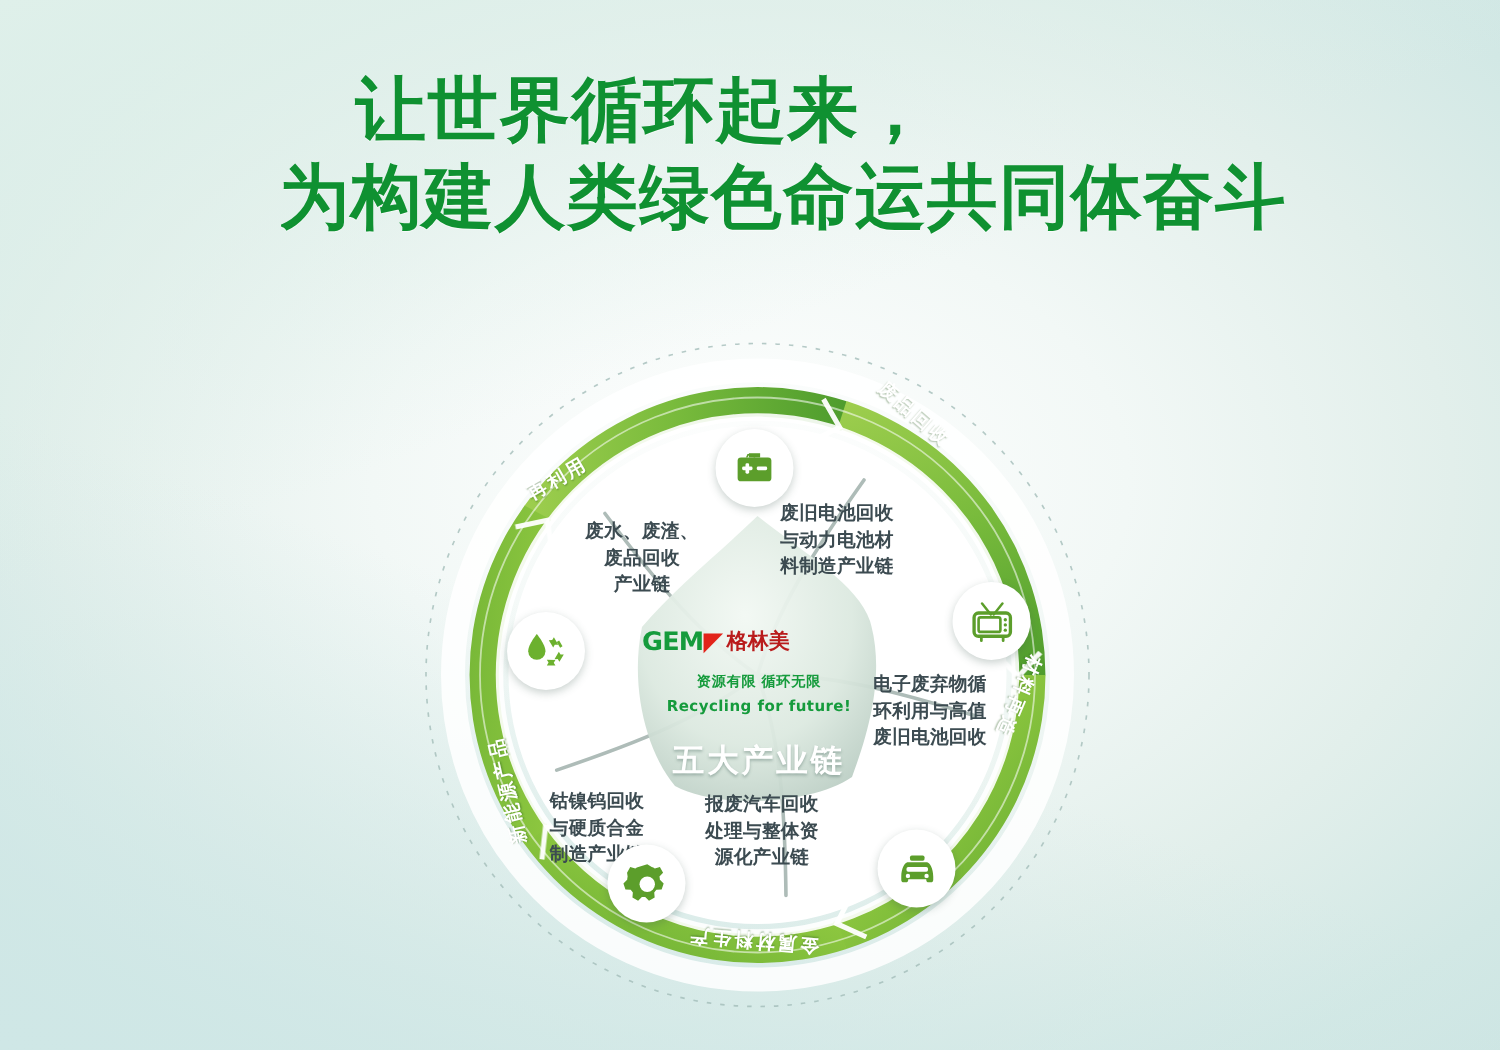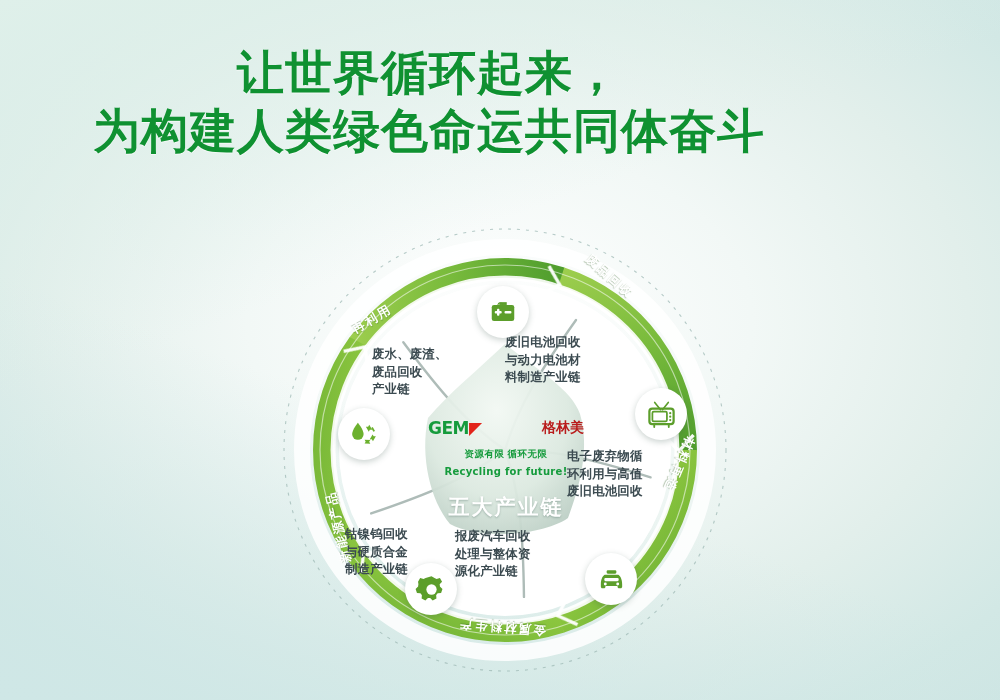--- a/index.html
+++ b/index.html
@@ -21,51 +21,51 @@
   .title{
     position:absolute;top:44px;left:0;width:858px;
     text-align:center;
     color:#0f9131;
     font-weight:bold;
     font-size:47px;
     line-height:1.24;
     letter-spacing:1px;
     text-shadow:0 1px 0 rgba(255,255,255,.6);
   }
-  .title .l2{display:block;font-size:47px;}
+  .title .l2{display:block;font-size:47px;text-align:right;}
 
   
   .stage{position:absolute;left:280px;top:218px;width:450px;height:465px;}
   .stage svg{position:absolute;left:0;top:0;overflow:visible;}
 
   .seg-label{
     position:absolute;
     color:#3c4b51;
     font-size:12.4px;
     line-height:1.42;
-    text-align:left;
+    text-align:center;
     font-weight:bold;
     white-space:pre-line;
     letter-spacing:.2px;
   }
 
   .icon-bubble{
     position:absolute;
     width:52px;height:52px;border-radius:50%;
     background:#ffffff;
     box-shadow:0 2px 6px rgba(60,90,80,.28);
     display:flex;align-items:center;justify-content:center;
   }
   .icon-bubble svg{position:static;display:block;}
 
   
   .center-logo{
     position:absolute;left:148px;top:200px;width:156px;text-align:center;
   }
-  .logo-row{display:flex;align-items:center;justify-content:space-between;gap:3px;}
+  .logo-row{display:flex;align-items:center;justify-content:flex-start;gap:3px;}
   .gem-mark{
     font-size:17px;font-weight:bold;color:#159b3c;letter-spacing:-.5px;
     font-family:"DejaVu Sans",sans-serif;
   }
   .gem-mark .tri{color:#e2231a;}
   .gem-cn{font-size:14px;font-weight:bold;color:#b91c1c;letter-spacing:0px;}
   .logo-slogan{
     margin-top:10px;font-size:9.4px;font-weight:bold;color:#159b3c;letter-spacing:.6px;
   }
   .logo-en{

